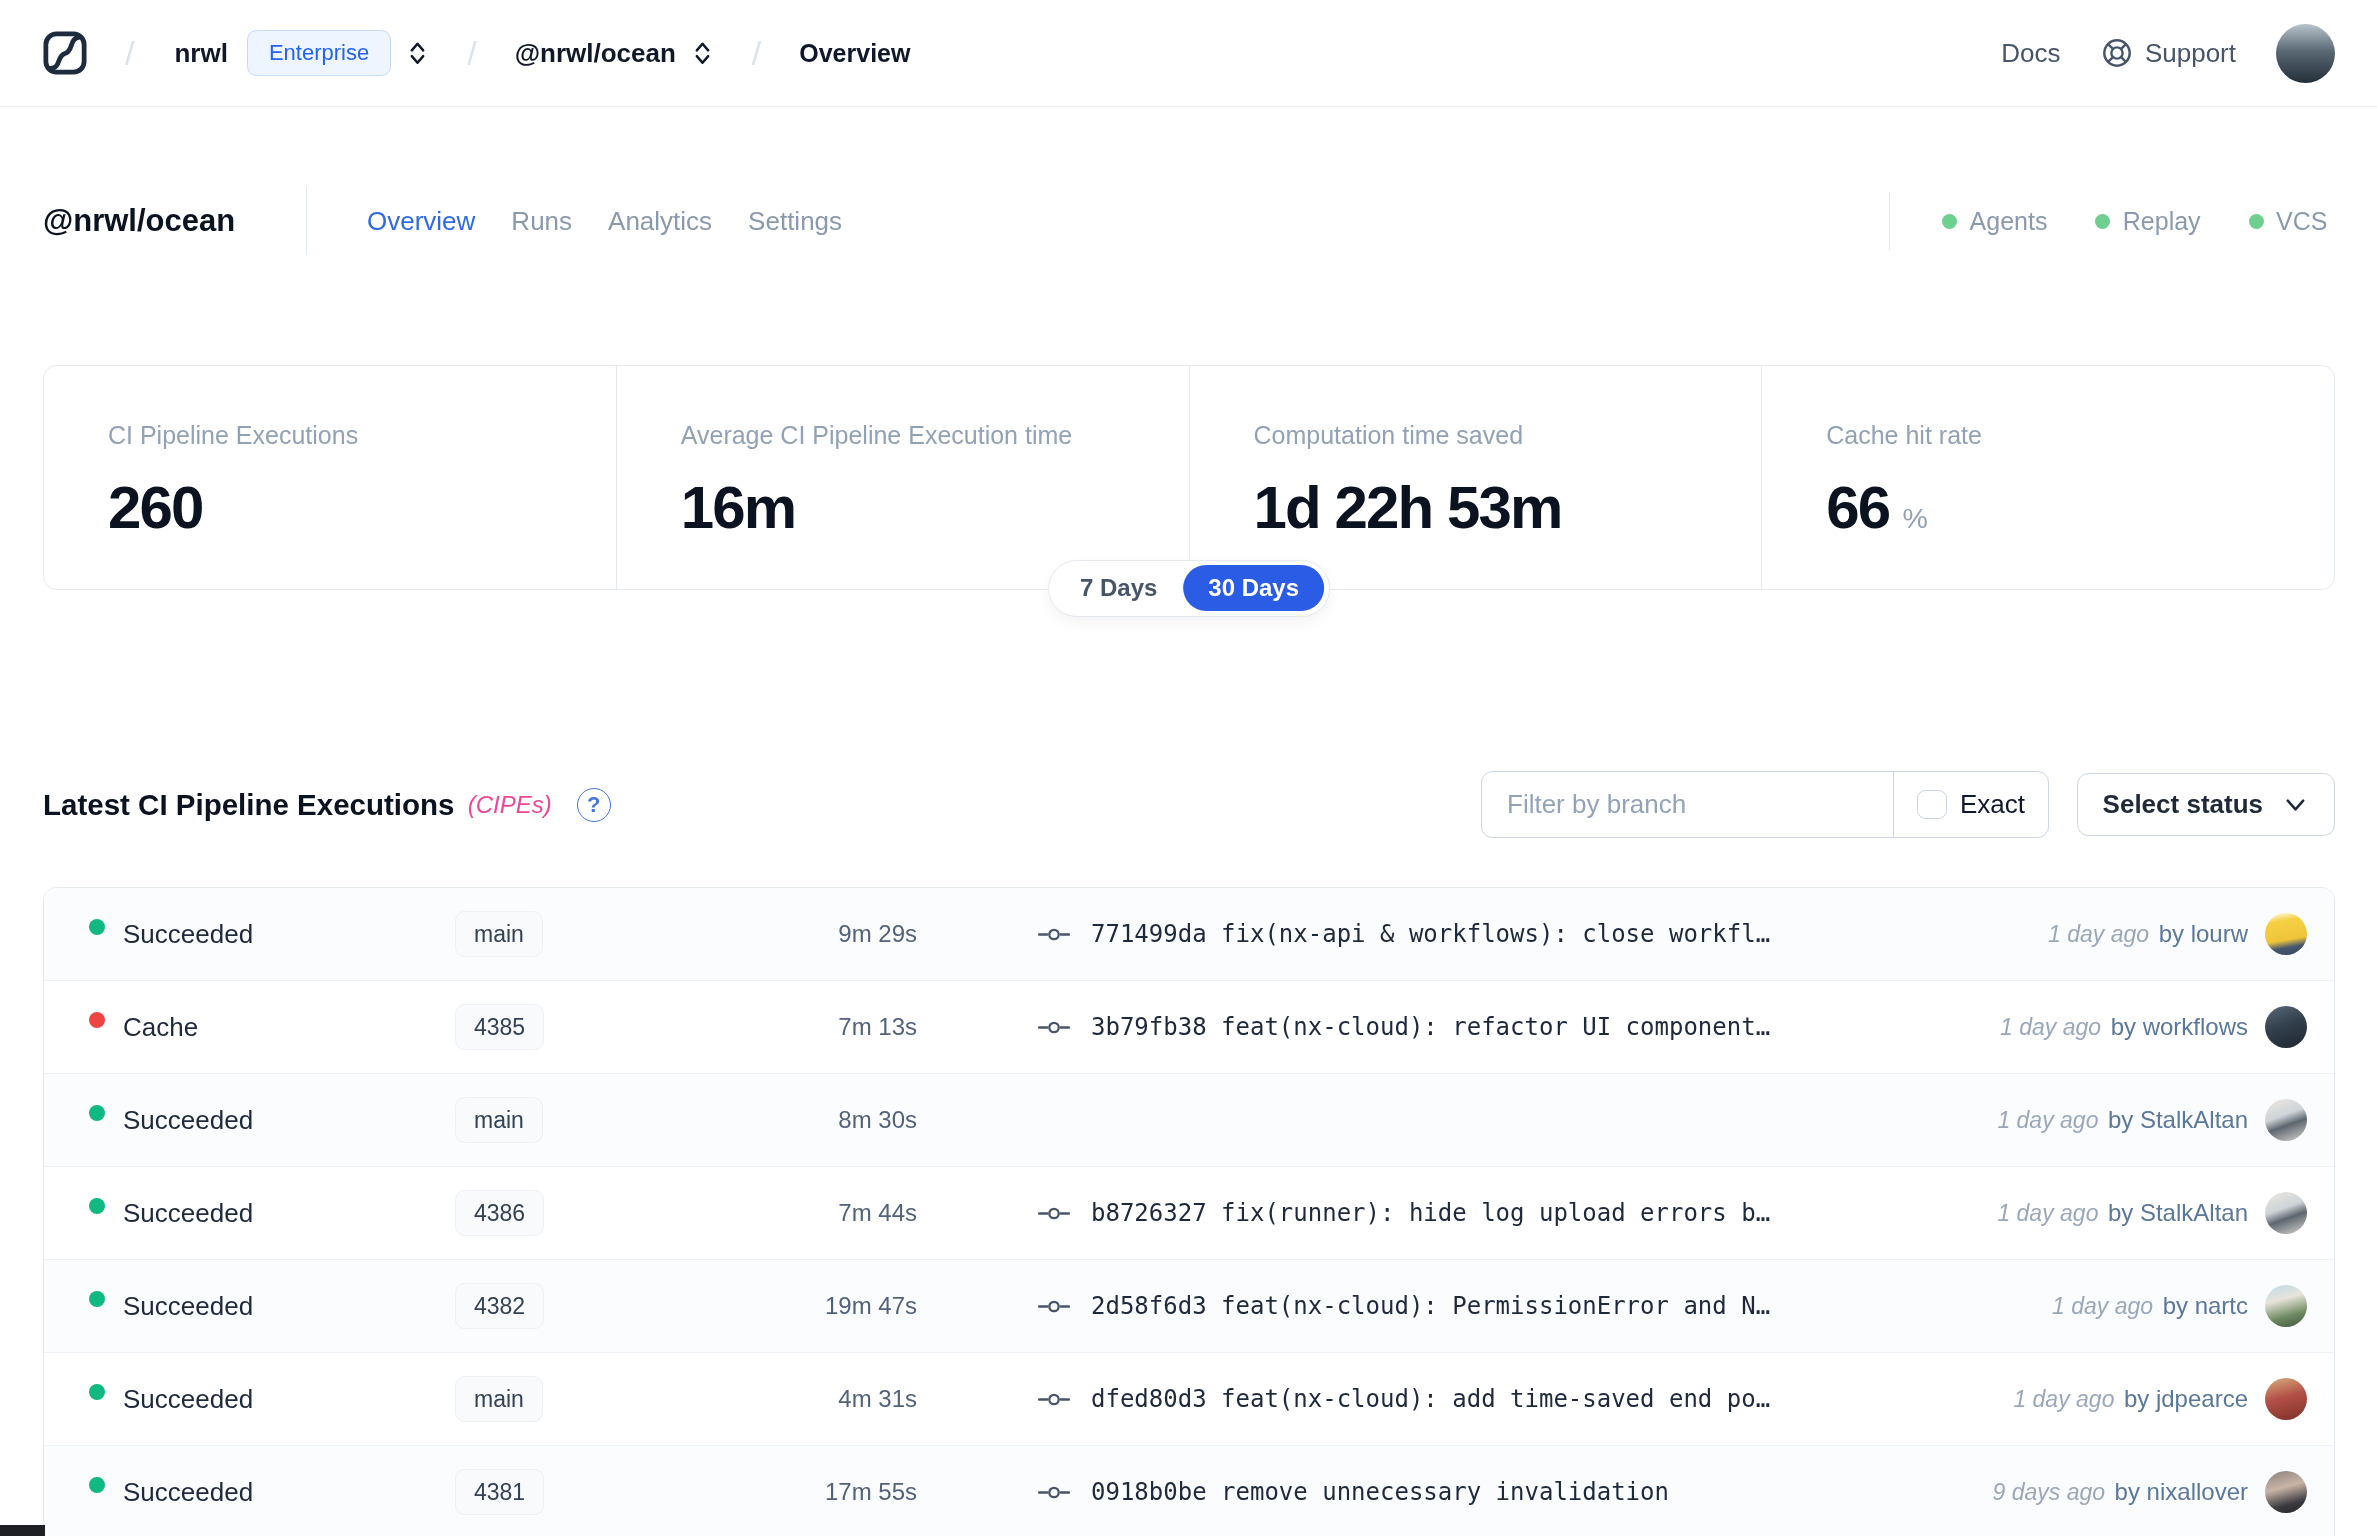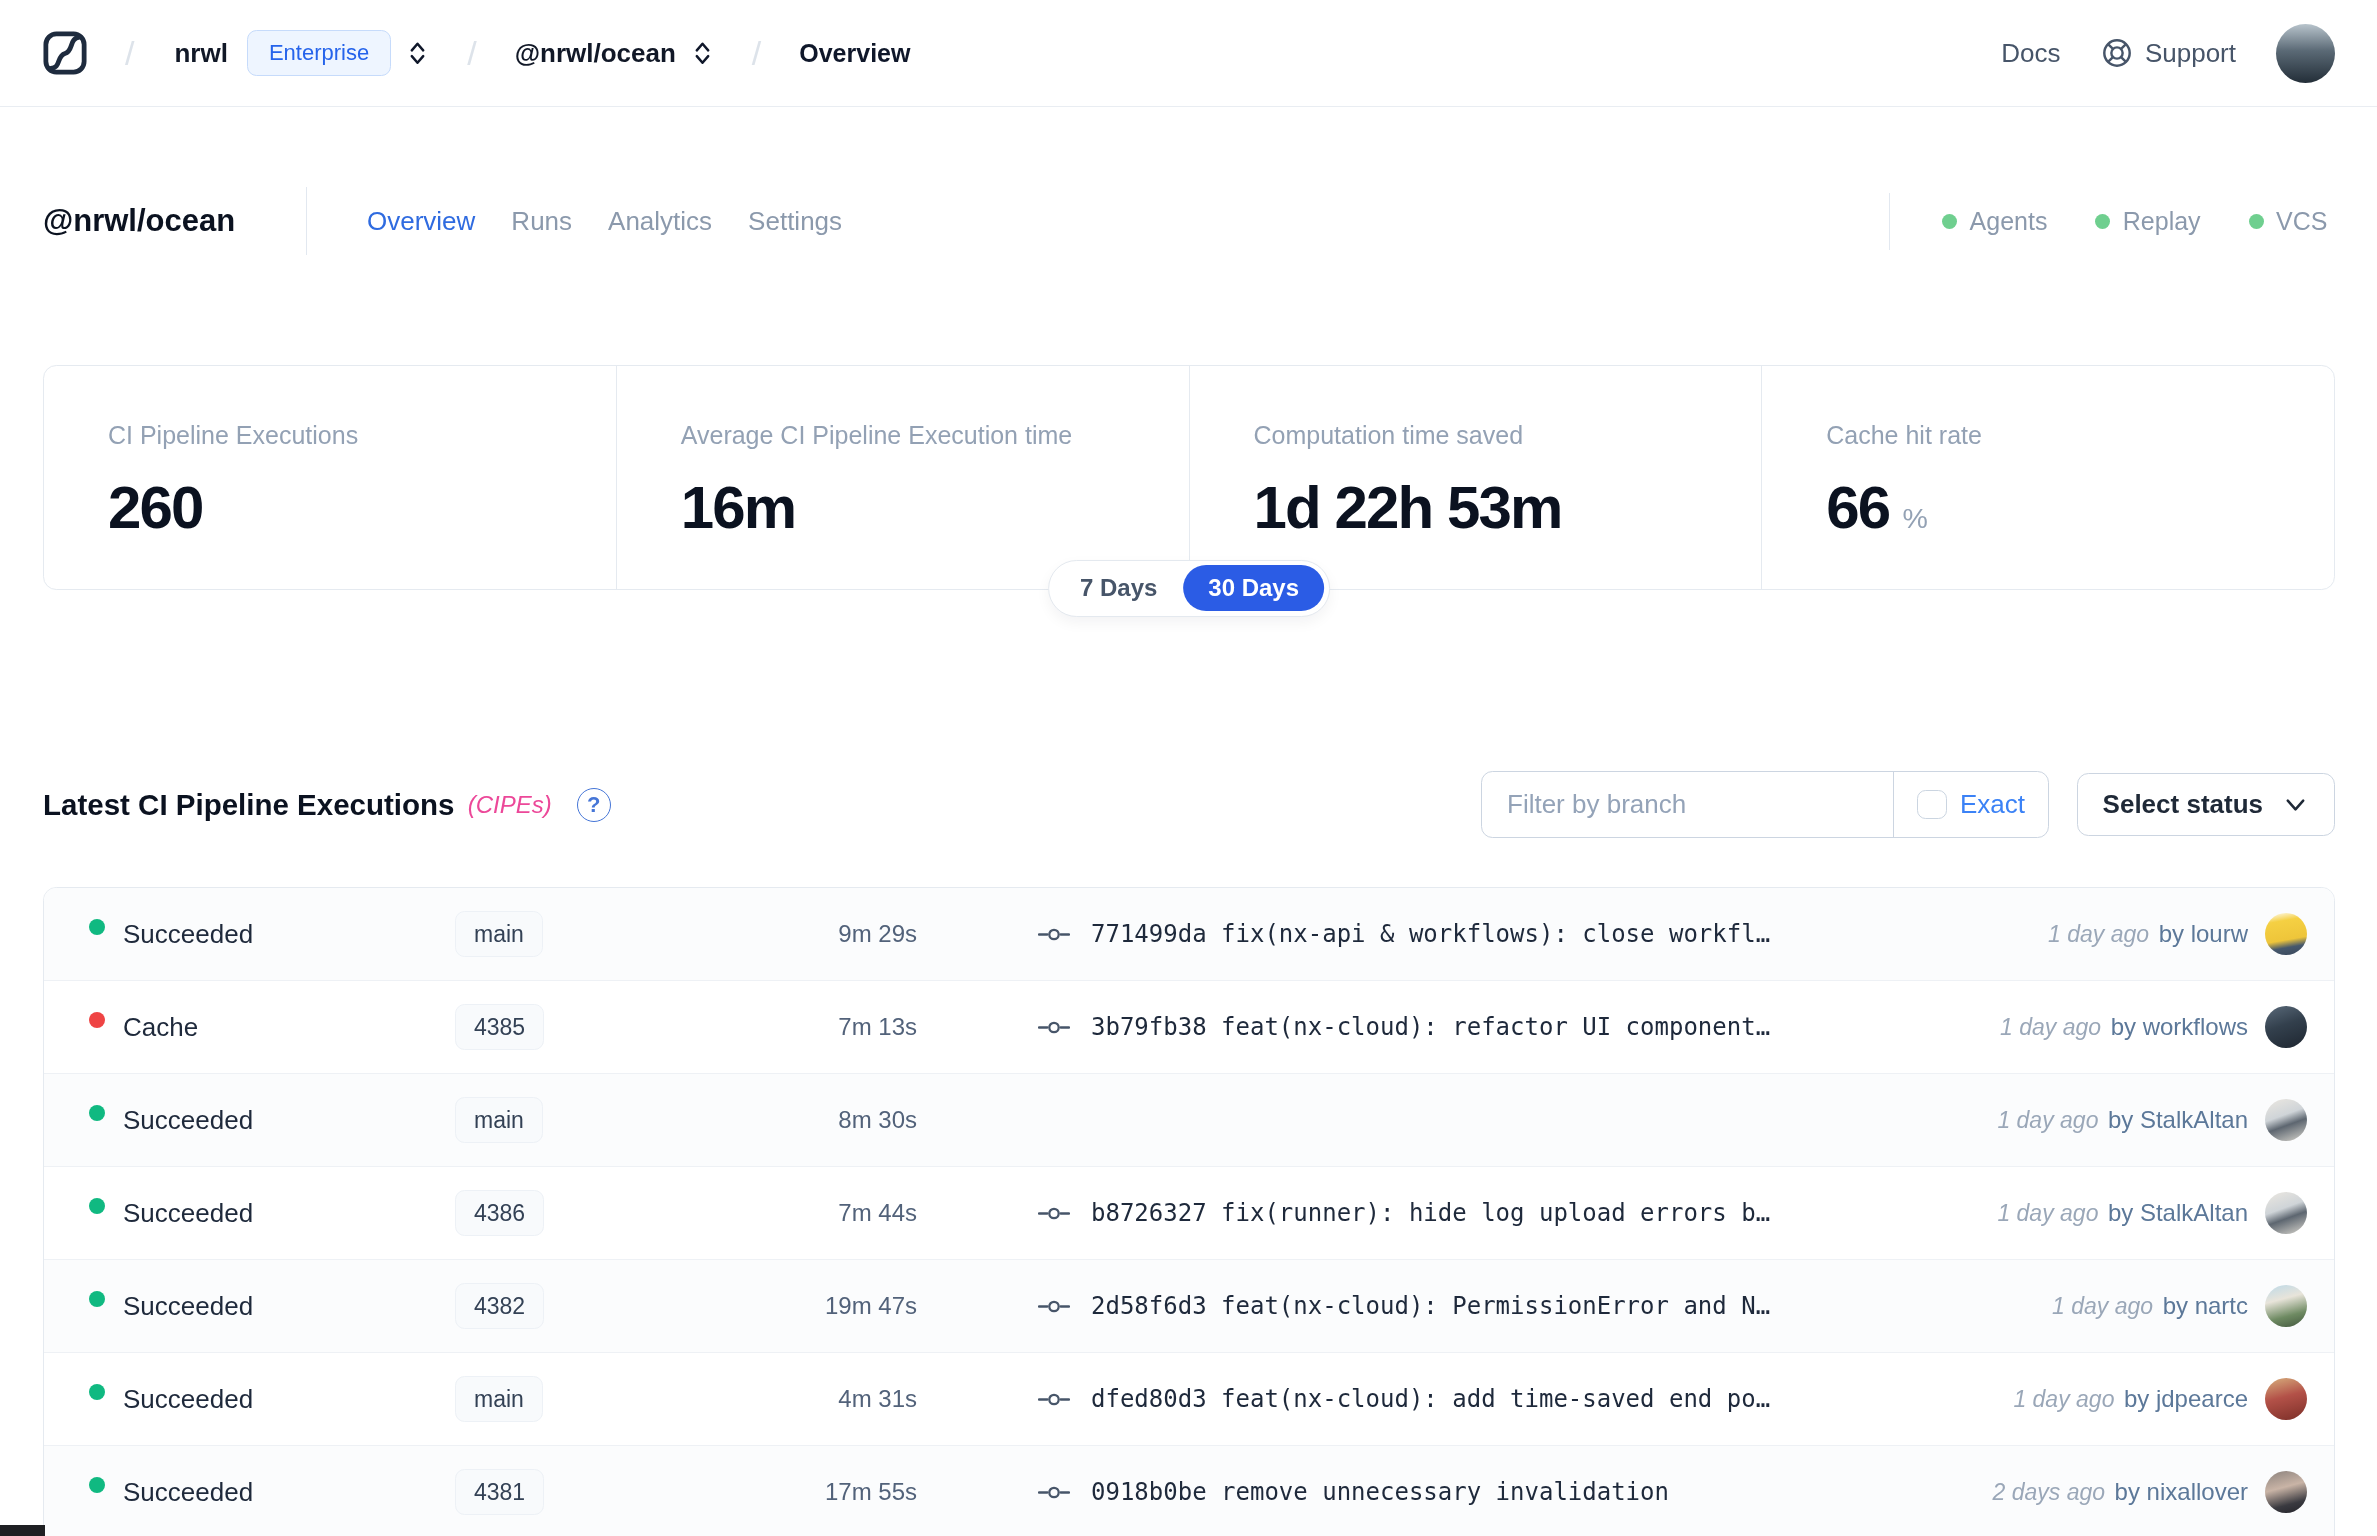--- a/index.html
+++ b/index.html
@@ -105,21 +105,21 @@
   }
   .filter-input {
     border:none; outline:none; height:100%; flex:1 1 auto; min-width:0;
     padding:0 25px; font-size:26px; color:#0f172a; background:transparent;
     font-family:"Liberation Sans", sans-serif;
   }
   .filter-input::placeholder { color:#94a3b8; }
   .filter-vdiv { width:1.4px; height:100%; background:#ccd5e1; }
   .exact-wrap { display:flex; align-items:center; gap:13.3px; padding:0 23px; cursor:pointer; }
   .exact-box { width:29.5px; height:29.5px; border:1.9px solid #cbd5e1; border-radius:8.6px; background:#fff; }
-  .exact-label { font-size:26px; color:#3b82f6; }
+  .exact-label { font-size:26px; color:#0f172a; }
   .status-select {
     height:63px; padding:0 25px; display:flex; align-items:center; gap:19px;
     border:1.4px solid #ccd5e1; border-radius:11.4px; background:#fff; cursor:pointer;
   }
   .status-select-label { font-size:26px; font-weight:600; color:#1f2937; }
 
   
   .cipe-table {
     margin:49px 43px 0 43px;
     border:1px solid #e5eaf0;
@@ -469,21 +469,21 @@
         <span>
           <svg width="32" height="17" viewBox="0 0 34 18">
             <line x1="1" y1="9" x2="10" y2="9" stroke="#475569" stroke-width="2.4" stroke-linecap="round"></line>
             <circle cx="17" cy="9" r="5" fill="none" stroke="#475569" stroke-width="2.4"></circle>
             <line x1="24" y1="9" x2="33" y2="9" stroke="#475569" stroke-width="2.4" stroke-linecap="round"></line>
           </svg>
         </span>
         <span class="commit-text">0918b0be remove unnecessary invalidation</span>
       </div>
       <div class="col-meta">
-        <span class="age">2 days ago</span>
+        <span class="age">9 days ago</span>
         <span class="author">by nixallover</span>
         <span class="row-avatar" style="background: linear-gradient(165deg, rgb(138, 129, 124) 0%, rgb(201, 180, 166) 40%, rgb(58, 58, 64) 75%, rgb(35, 35, 41) 100%);"></span>
       </div>
     </div>
 
   <div class="table-footer"></div>
 </section>
 
 <div class="corner-strip"></div>
 

